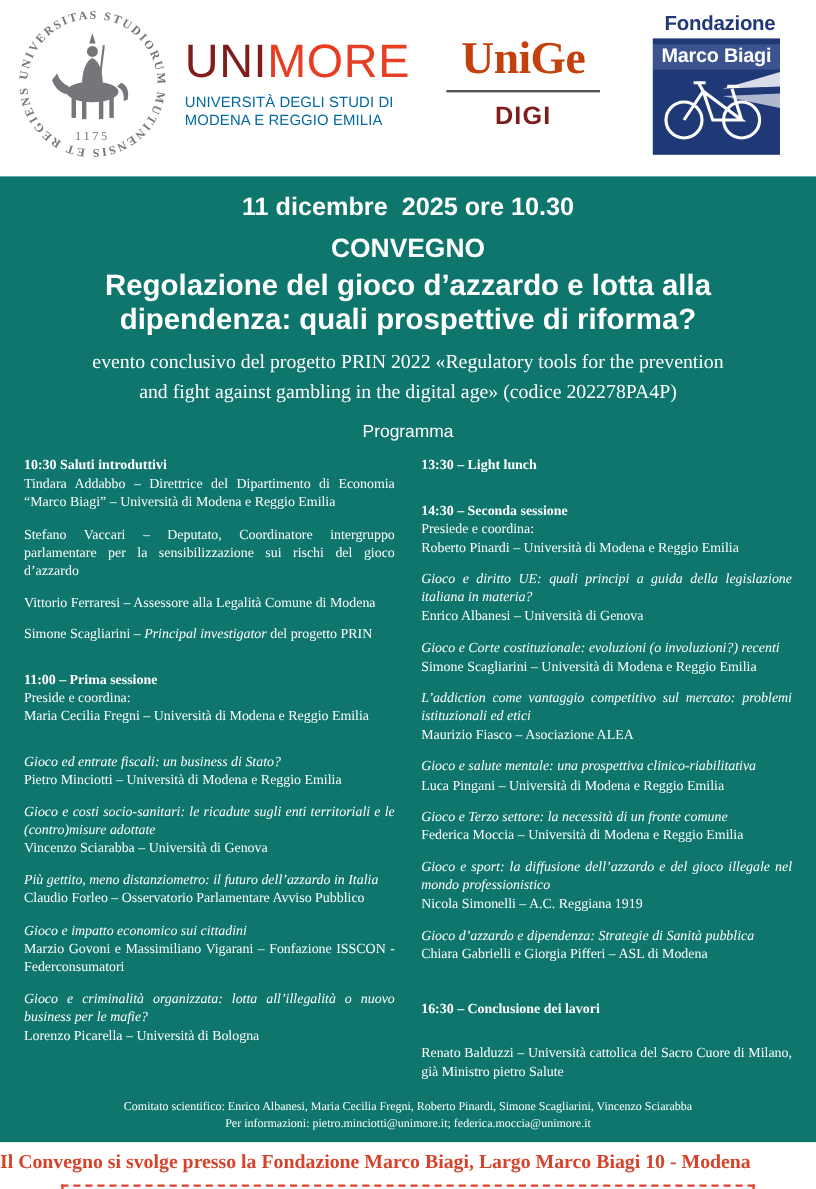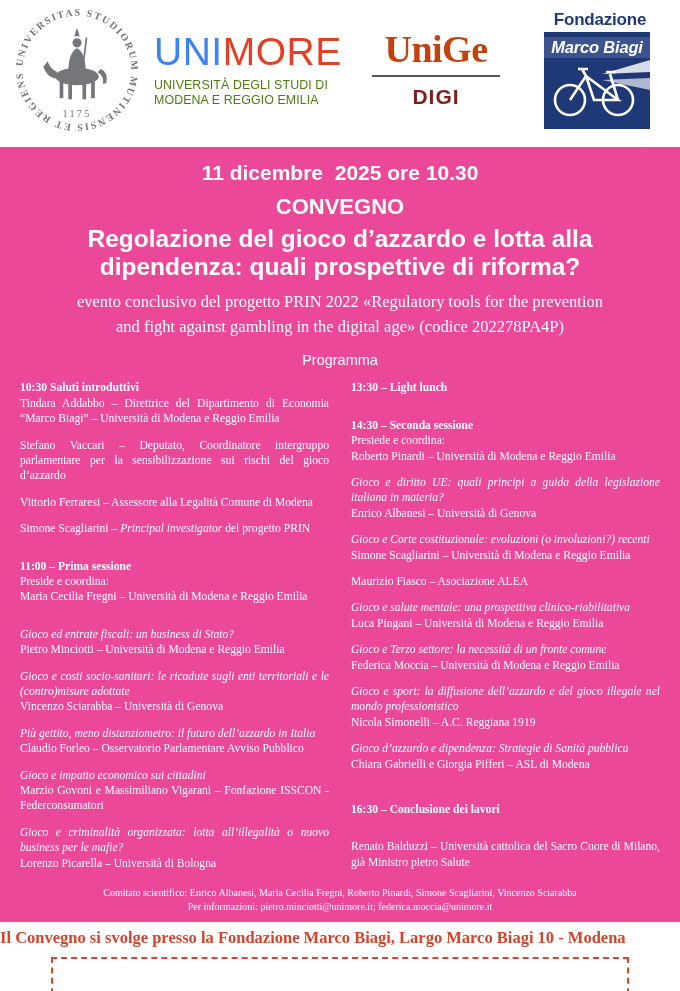--- a/index.html
+++ b/index.html
@@ -5,36 +5,36 @@
   * { margin:0; padding:0; box-sizing:border-box; }
   html,body { background:#ffffff; }
   body { width:680px; font-family:"Liberation Sans", sans-serif; }
   .poster { width:680px; height:991px; display:flex; flex-direction:column; background:#fff; overflow:hidden; }
 
   
   .header-logos { height:147px; flex:0 0 147px; display:flex; align-items:center; padding:0 16px 8px 14px; background:#fff; }
   .seal { width:126px; height:130px; flex:0 0 auto; }
   .unimore-word { margin-left:14px; width:182px; flex:0 0 auto; }
   .unimore-big { font-size:39px; font-weight:normal; letter-spacing:0.5px; line-height:1; }
-  .unimore-big .uni { color:#3b82f6; }
+  .unimore-big .uni { color:#7f1d1d; }
   .unimore-big .more { color:#e63e22; }
-  .unimore-sub { margin-top:7px; color:#4d7c0f; font-size:12.4px; line-height:1.18; letter-spacing:0.1px; }
+  .unimore-sub { margin-top:7px; color:#0369a1; font-size:12.4px; line-height:1.18; letter-spacing:0.1px; }
   .unige { margin-left:34px; width:132px; flex:0 0 auto; text-align:center; }
   .unige-name { font-family:"Liberation Serif", serif; font-weight:bold; color:#c2410c; font-size:38px; line-height:1; letter-spacing:-0.5px; }
   .unige-rule { border:none; border-top:2px solid #555; margin:7px 2px 8px; }
   .unige-digi { font-weight:bold; font-size:21px; letter-spacing:1px; color:#7f1d1d; }
   .fmb { margin-left:42px; width:112px; flex:0 0 auto; text-align:center; }
   .fmb-fond { color:#1f3876; font-weight:bold; font-size:17px; letter-spacing:-0.2px; }
-  .fmb-square { margin-top:2px; width:106px; height:97px; background:#1f3876; position:relative; overflow:hidden;font-style:italic; }
+  .fmb-square { margin-top:2px; width:106px; height:97px; background:#1f3876; position:relative; overflow:hidden; }
   .fmb-band { position:absolute; top:5px; left:0; right:0; height:21px; background:#3d5390; }
   .fmb-mb { position:absolute; top:6px; left:0; right:0; color:#fff; font-weight:bold; font-size:16.5px; letter-spacing:-0.2px; }
   .fmb-bike { position:absolute; left:0; top:24px; }
 
   
-  .red-body { flex:1 1 auto; background:#ec4899; color:#fff; display:flex; flex-direction:column; padding:10px 20px 0; }
+  .red-body { flex:1 1 auto; background:#0f766e; color:#fff; display:flex; flex-direction:column; padding:10px 20px 0; }
   .hero { text-align:center; }
   .event-date { font-size:21px; font-weight:bold; white-space:pre; margin-top:4px; }
   .event-kicker { font-size:22px; font-weight:bold; margin-top:9px; }
   .event-title { font-size:24.5px; font-weight:bold; line-height:1.14; margin-top:5px; }
   .event-sub { font-family:"Liberation Serif", serif; font-size:16.5px; line-height:1.5; margin-top:9px; }
   .program-label { font-size:14.5px; margin-top:13px; }
 
   .program { display:flex; gap:22px; flex:1 1 auto; overflow:hidden; margin-top:12px; font-family:"Liberation Serif", serif; }
   .pcol { flex:1 1 0; font-size:11.6px; line-height:1.33; text-align:justify; overflow:hidden; }
   .block { margin-bottom:11px; }
@@ -184,20 +184,21 @@
           </div>
           <div class="block">
             <div class="pline"><span class="i">Gioco e diritto UE: quali principi a guida della legislazione italiana in materia?</span></div>
             <div class="pline"><span>Enrico Albanesi – Università di Genova</span></div>
           </div>
           <div class="block">
             <div class="pline"><span class="i">Gioco e Corte costituzionale: evoluzioni (o involuzioni?) recenti</span></div>
             <div class="pline"><span>Simone Scagliarini – Università di Modena e Reggio Emilia</span></div>
           </div>
           <div class="block">
+            <div class="pline"><span class="i">L’addiction come vantaggio competitivo sul mercato: problemi istituzionali ed etici</span></div>
             <div class="pline"><span>Maurizio Fiasco –  Asociazione ALEA</span></div>
           </div>
           <div class="block">
             <div class="pline"><span class="i">Gioco e salute mentale: una prospettiva clinico-riabilitativa</span></div>
             <div class="pline"><span>Luca Pingani – Università di Modena e Reggio Emilia</span></div>
           </div>
           <div class="block">
             <div class="pline"><span class="i">Gioco e Terzo settore: la necessità di un fronte comune</span></div>
             <div class="pline"><span>Federica Moccia – Università di Modena e Reggio Emilia</span></div>
           </div>

